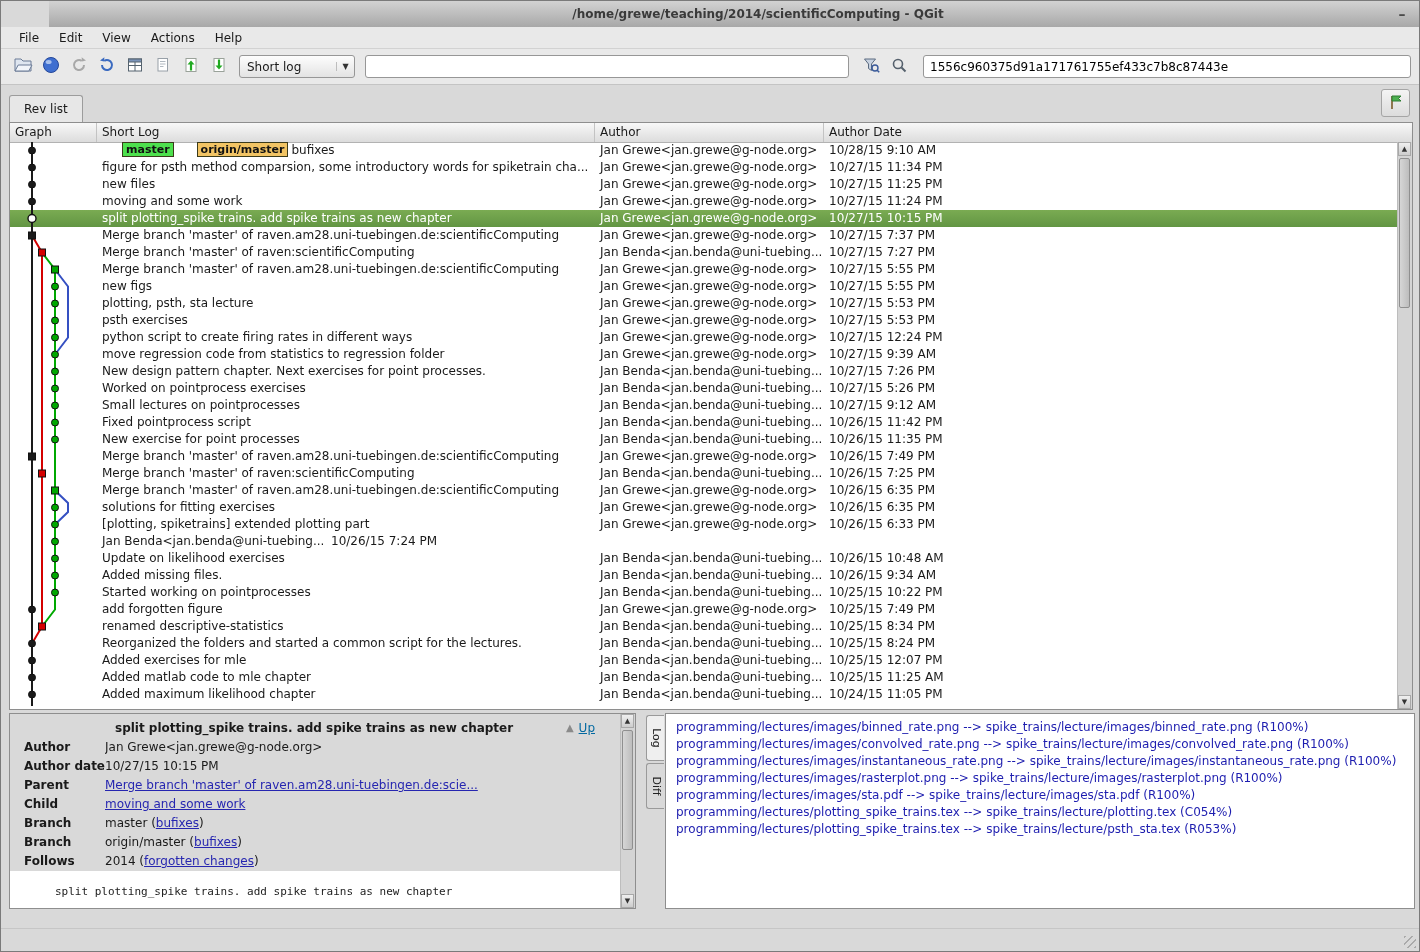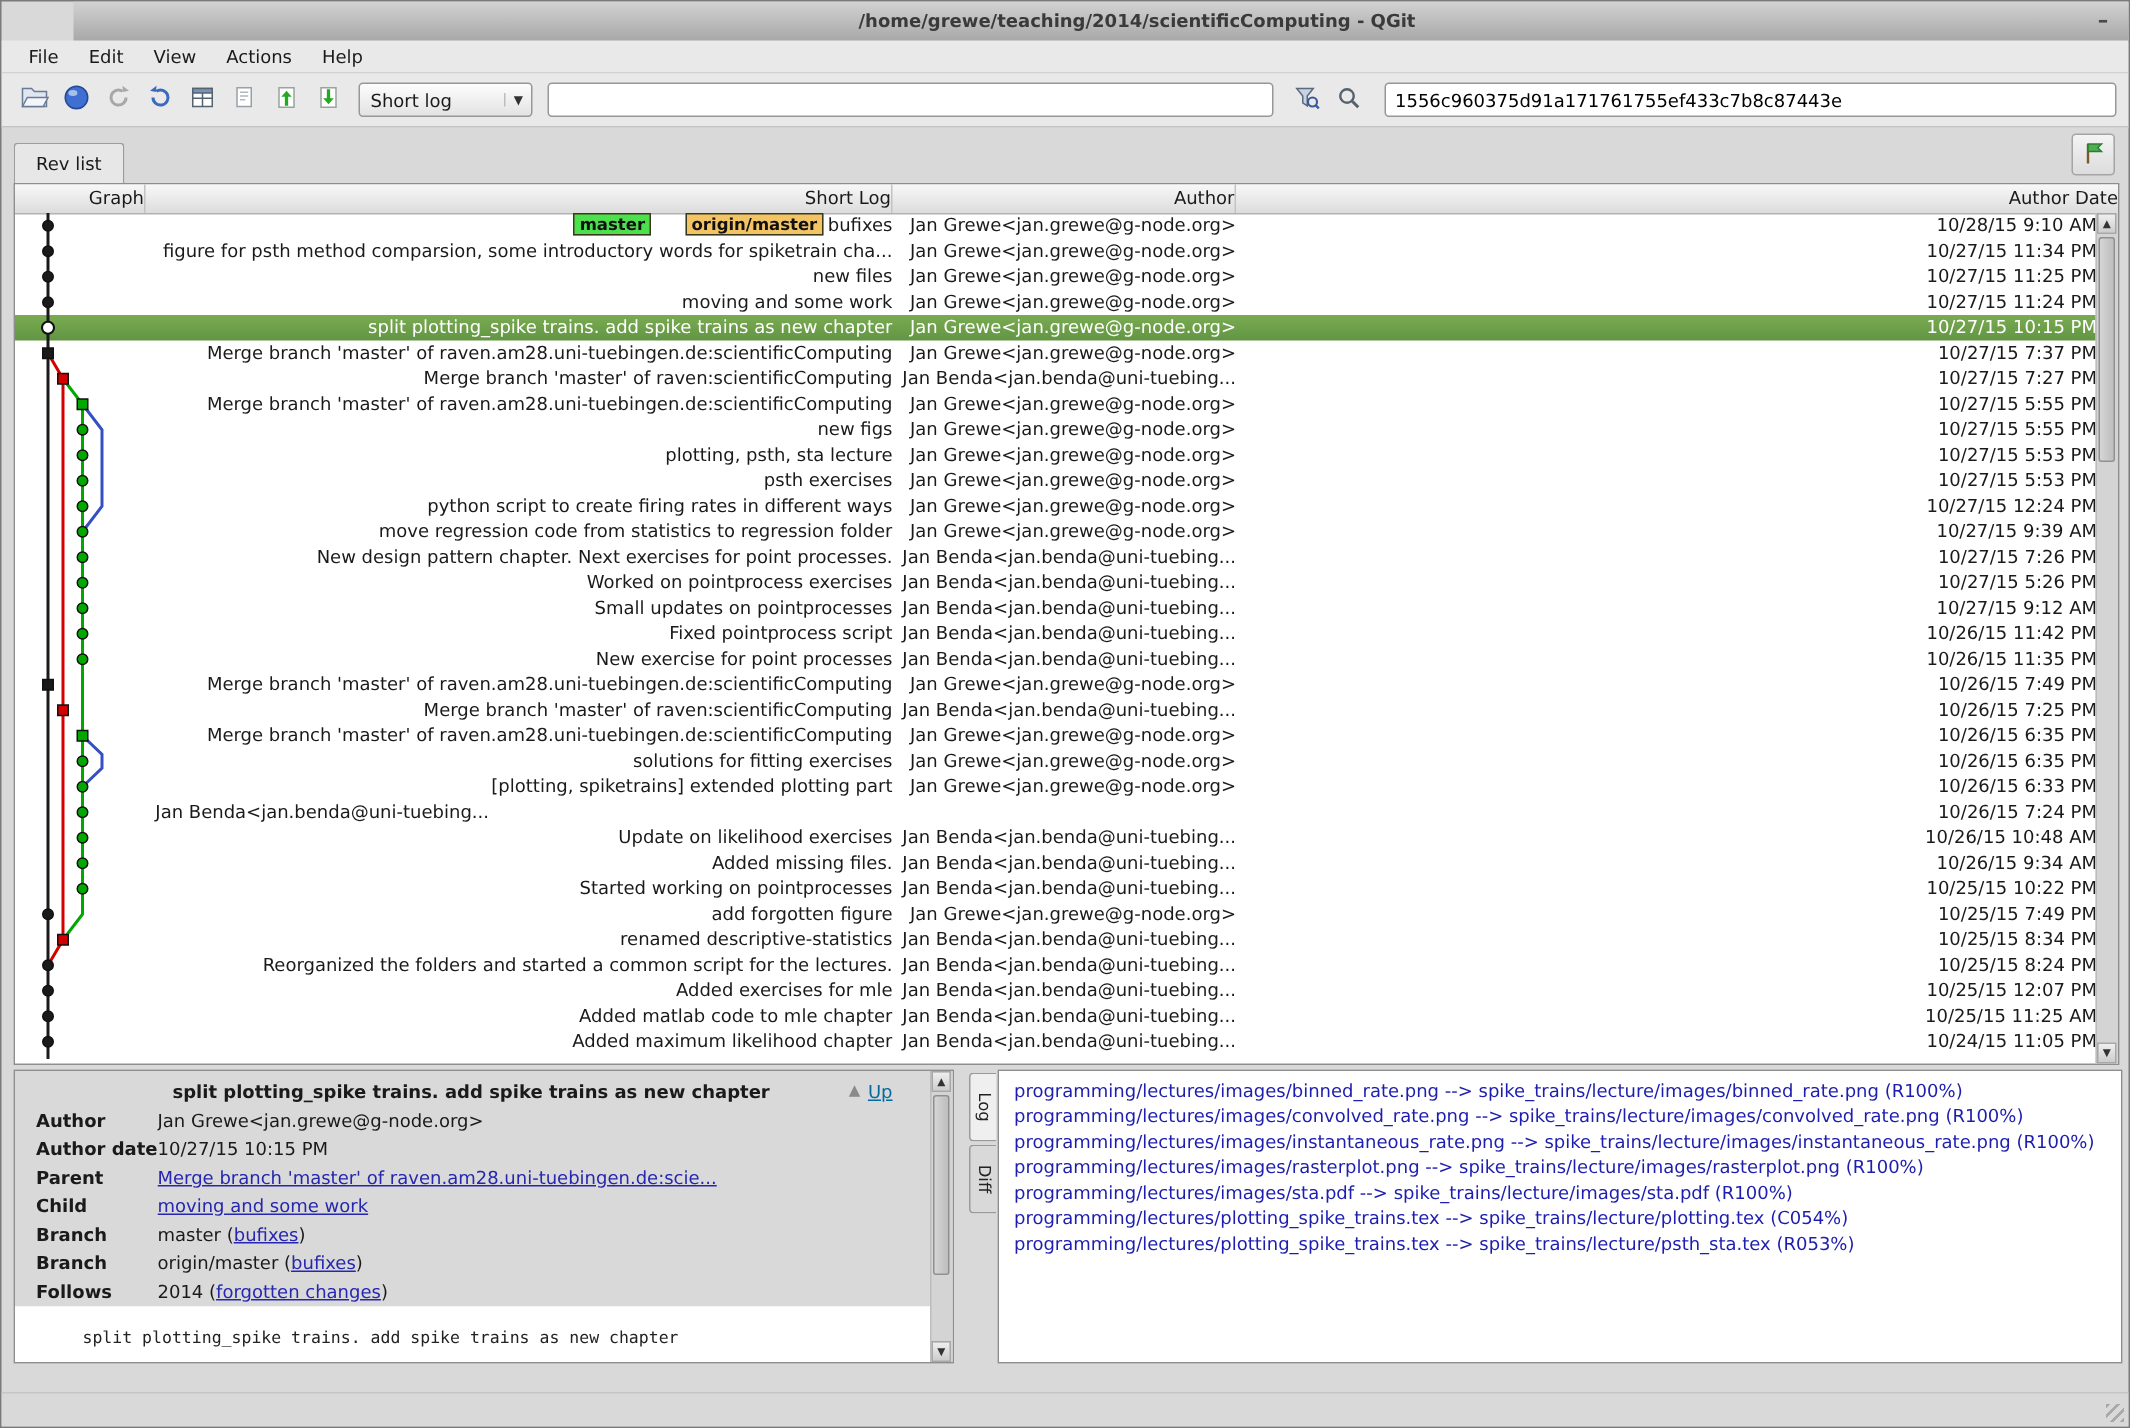--- a/index.html
+++ b/index.html
@@ -29,35 +29,35 @@
   .search-input{flex:1;margin:0 8px 0 10px;}
   .sha-input{width:488px;margin-left:10px;flex:none;}
   
   .tabbar{position:absolute;left:0;top:84px;width:100%;height:37px;display:flex;align-items:flex-end;}
   .tab{height:26px;line-height:26px;padding:0 14px;margin-left:8px;background:#e7e7e7;
     border:1px solid #9c9c9c;border-bottom:none;border-radius:3px 3px 0 0;}
   .tab-icon-btn{position:absolute;right:9px;bottom:5px;width:27px;height:26px;border:1px solid #a5a5a5;
     border-radius:3px;background:linear-gradient(#f4f4f4,#dcdcdc);display:flex;align-items:center;justify-content:center;}
   
   .table-frame{position:absolute;left:8px;top:121px;width:1404px;height:588px;background:#fff;
-    border:1px solid #8e8e8e;box-sizing:border-box;text-align:right;}
+    border:1px solid #8e8e8e;box-sizing:border-box;}
   .thead{display:flex;height:19px;background:linear-gradient(#f8f8f8,#dcdcdc);border-bottom:1px solid #b2b2b2;}
   .th{box-sizing:border-box;padding:2px 0 0 5px;border-right:1px solid #c3c3c3;overflow:hidden;white-space:nowrap;}
   .th-graph{width:87px;}.th-subject{width:498px;}.th-author{width:229px;}.th-date{flex:1;border-right:none;}
   .tbody{position:absolute;left:0;top:19px;right:14px;bottom:0;overflow:hidden;}
   .graph-svg{position:absolute;left:0;top:0;pointer-events:none;}
   .trow{display:flex;height:17px;line-height:17px;white-space:nowrap;}
   .c-graph{width:87px;flex:none;}
   .c-subject{width:498px;flex:none;padding-left:5px;box-sizing:border-box;overflow:hidden;}
   .c-author{width:229px;flex:none;padding-left:5px;box-sizing:border-box;overflow:hidden;}
   .c-date{flex:1;padding-left:5px;box-sizing:border-box;overflow:hidden;}
   .trow.selected{background:linear-gradient(var(--sel-top,#79aa52),var(--sel-bottom,#649743));color:#fff;}
   .ref{display:inline-block;height:13px;line-height:13px;padding:0 3px;border:1px solid #3a3a1a;
     font-weight:bold;font-size:11px;margin-right:3px;vertical-align:1px;color:#111;}
-  .ref-head{background:var(--ref-head,#4de04d);}
+  .ref-head{background:var(--ref-head,#4de04d);margin-left:20px;}
   .ref-remote{background:var(--ref-remote,#f2c464);margin-left:20px;}
   
   .vscroll{position:absolute;top:19px;right:0;bottom:0;width:14px;background:#d4d4d4;border-left:1px solid #bdbdbd;}
   .vs-btn{position:absolute;left:0;width:13px;height:14px;display:flex;align-items:center;justify-content:center;
     font-size:7px;color:#333;background:linear-gradient(#efefef,#cdcdcd);border:1px solid #a8a8a8;box-sizing:border-box;}
   .vs-up{top:0;}.vs-down{bottom:0;}
   .vs-thumb{position:absolute;left:1px;width:11px;background:linear-gradient(90deg,#d6d6d6,#bdbdbd);
     border:1px solid #8f8f8f;border-radius:2px;box-sizing:border-box;}
   
   .details-panel{position:absolute;left:8px;top:712px;width:627px;height:196px;background:#fff;
@@ -292,21 +292,21 @@
           <div class="c-date">10/27/15 7:26 PM</div>
         </div>
         <div class="trow">
           <div class="c-graph"></div>
           <div class="c-subject">Worked on pointprocess exercises</div>
           <div class="c-author">Jan Benda&lt;jan.benda@uni-tuebing...</div>
           <div class="c-date">10/27/15 5:26 PM</div>
         </div>
         <div class="trow">
           <div class="c-graph"></div>
-          <div class="c-subject">Small updates on pointprocesses</div>
+          <div class="c-subject">Small lectures on pointprocesses</div>
           <div class="c-author">Jan Benda&lt;jan.benda@uni-tuebing...</div>
           <div class="c-date">10/27/15 9:12 AM</div>
         </div>
         <div class="trow">
           <div class="c-graph"></div>
           <div class="c-subject">Fixed pointprocess script</div>
           <div class="c-author">Jan Benda&lt;jan.benda@uni-tuebing...</div>
           <div class="c-date">10/26/15 11:42 PM</div>
         </div>
         <div class="trow">

